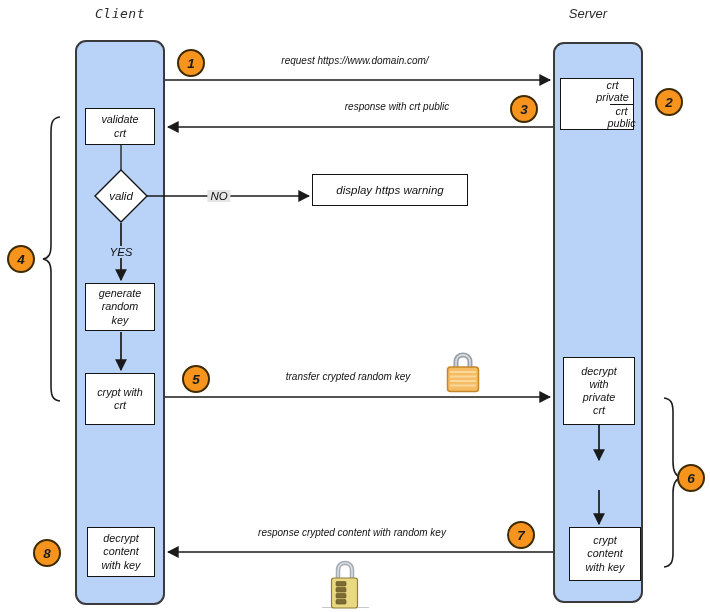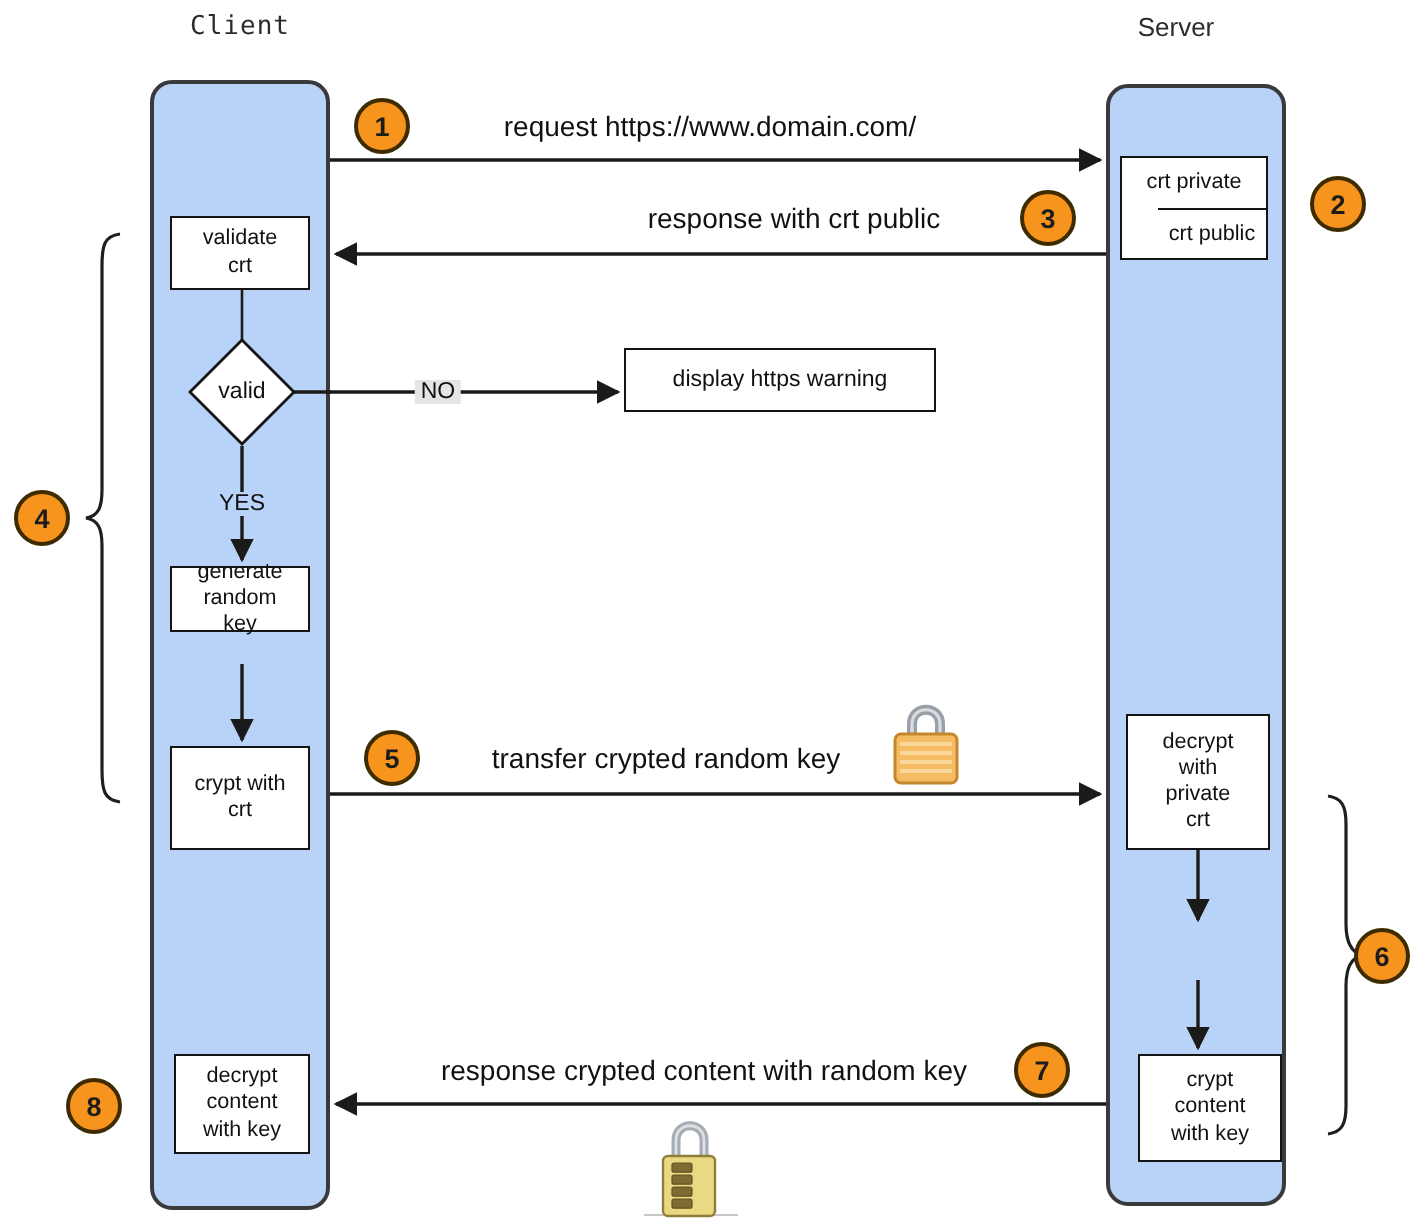--- a/index.html
+++ b/index.html
@@ -9,21 +9,21 @@
     --step-border:#3f2b00;
     --box-border:#141414;
     --arrow:#1a1a1a;
     --text:#111;
   }
   html,body{margin:0;padding:0;background:#fff;}
   #stage{
     position:relative;width:710px;height:612px;background:#ffffff;
     font-family:"Liberation Sans", sans-serif;color:var(--text);overflow:hidden;
   }
-  .abs{position:absolute;}
+  .abs{position:absolute;font-style:italic;}
   .lane{
     background:var(--lane-fill);
     border:2px solid var(--lane-border);
     border-radius:11px;
     box-sizing:border-box;
   }
   .lane-title{
     font-size:13px;color:#2c2c2e;text-align:center;
   }
   .mono{font-family:"DejaVu Sans Mono", monospace;letter-spacing:0.5px;}
@@ -34,21 +34,21 @@
   }
   .cell{
     display:flex;align-items:center;justify-content:center;text-align:center;
     font-size:10.8px;box-sizing:border-box;background:#fff;
   }
   .cell+.cell{border-top:1.4px solid var(--box-border);margin-left:18px;}
   .crt-pair{border:1.4px solid var(--box-border);box-sizing:border-box;z-index:3;
     display:flex;flex-direction:column;background:#fff;}
   .crt-pair .cell{flex:1;}
   .msg{
-    font-size:14px;white-space:nowrap;transform:translateX(-50%);z-index:4;
+    font-size:10px;white-space:nowrap;transform:translateX(-50%);z-index:4;
   }
   .branch-label{
     font-size:11.5px;transform:translate(-50%,-50%);z-index:4;padding:0 3px;
   }
   .step{
     width:28px;height:28px;border-radius:50%;
     background:var(--step-fill);border:2px solid var(--step-border);
     box-sizing:border-box;display:flex;align-items:center;justify-content:center;
     font-size:13.5px;font-weight:600;color:#1c1c1c;z-index:5;
   }
@@ -119,46 +119,46 @@
         <rect x="336" y="599.5" width="10" height="4.6" rx="1"></rect>
       </g>
     </g>
   </svg>
 
   <div class="abs fbox" style="left:85px;top:108px;width:70px;height:37px;">validate
 crt</div>
   <div class="abs branch-label" style="left:121px;top:196px;z-index:4;">valid</div>
   <div class="abs branch-label" style="left:219px;top:196px;background:#e5e5e5;">NO</div>
   <div class="abs branch-label" style="left:121px;top:252px;background:var(--lane-fill);">YES</div>
-  <div class="abs fbox" style="left:85px;top:283px;width:70px;height:33px;">generate
+  <div class="abs fbox" style="left:85px;top:283px;width:70px;height:48px;">generate
 random
 key</div>
   <div class="abs fbox" style="left:85px;top:373px;width:70px;height:52px;">crypt with
 crt</div>
   <div class="abs fbox" style="left:87px;top:527px;width:68px;height:50px;">decrypt
 content
 with key</div>
 
   <div class="abs fbox" style="left:312px;top:174px;width:156px;height:32px;font-size:11.5px;">display https warning</div>
 
-  <div class="abs crt-pair" style="left:560px;top:78px;width:74px;height:52px;">
+  <div class="abs crt-pair" style="left:560px;top:78px;width:74px;height:52px;padding-left:31px;">
     <div class="cell">crt private</div>
     <div class="cell">crt public</div>
   </div>
   <div class="abs fbox" style="left:563px;top:357px;width:72px;height:68px;">decrypt
 with
 private
 crt</div>
   <div class="abs fbox" style="left:569px;top:527px;width:72px;height:54px;">crypt
 content
 with key</div>
 
   <div class="abs msg" style="left:355px;top:55px;">request https://www.domain.com/</div>
   <div class="abs msg" style="left:397px;top:101px;">response with crt public</div>
-  <div class="abs msg" style="left:333px;top:371px;text-align:right;">transfer crypted random key</div>
+  <div class="abs msg" style="left:348px;top:371px;text-align:right;">transfer crypted random key</div>
   <div class="abs msg" style="left:352px;top:527px;">response crypted content with random key</div>
 
   <div class="abs step" style="left:177px;top:49px;">1</div>
   <div class="abs step" style="left:655px;top:88px;">2</div>
   <div class="abs step" style="left:510px;top:95px;">3</div>
   <div class="abs step" style="left:7px;top:245px;">4</div>
   <div class="abs step" style="left:182px;top:365px;">5</div>
   <div class="abs step" style="left:677px;top:464px;">6</div>
   <div class="abs step" style="left:507px;top:521px;">7</div>
   <div class="abs step" style="left:33px;top:539px;">8</div>

